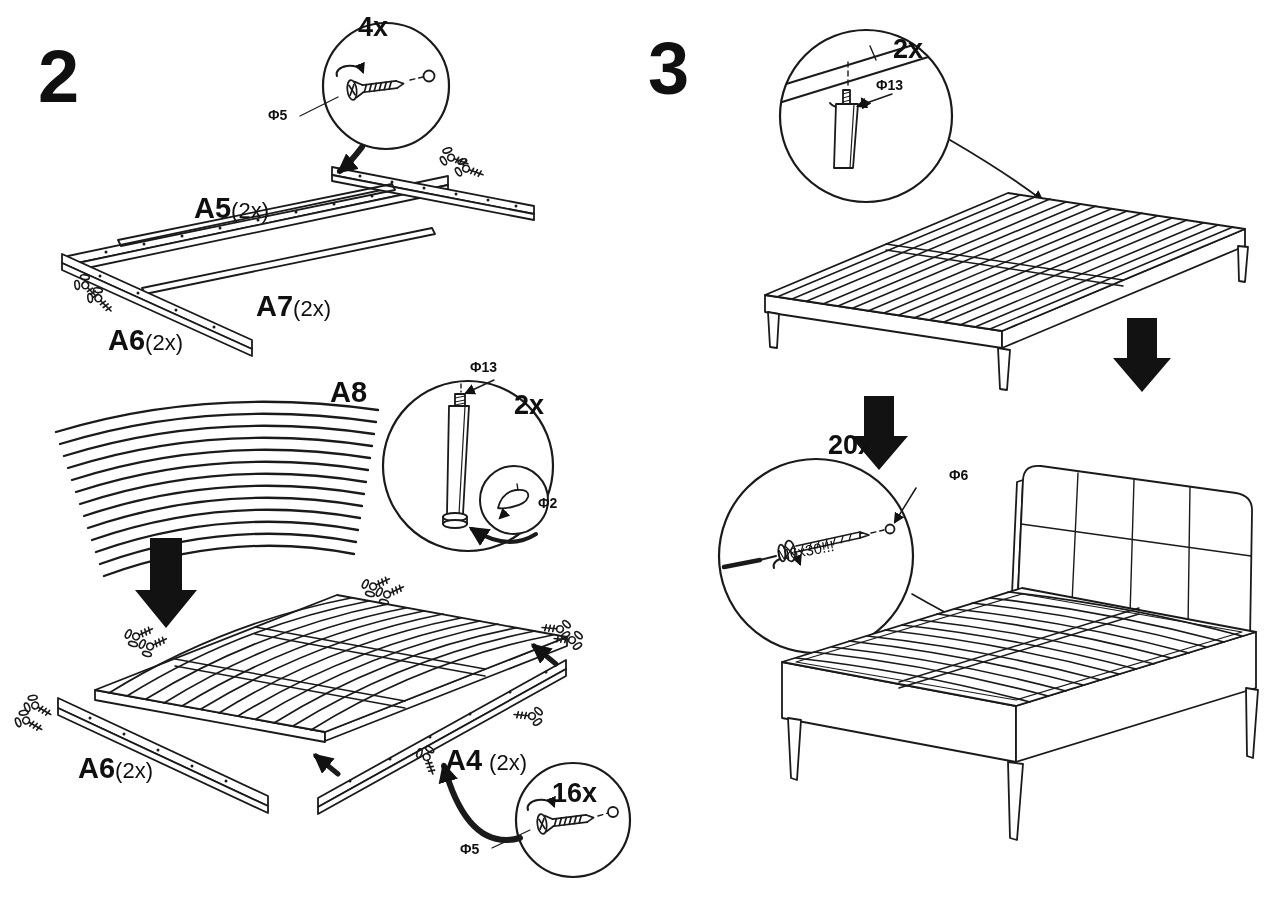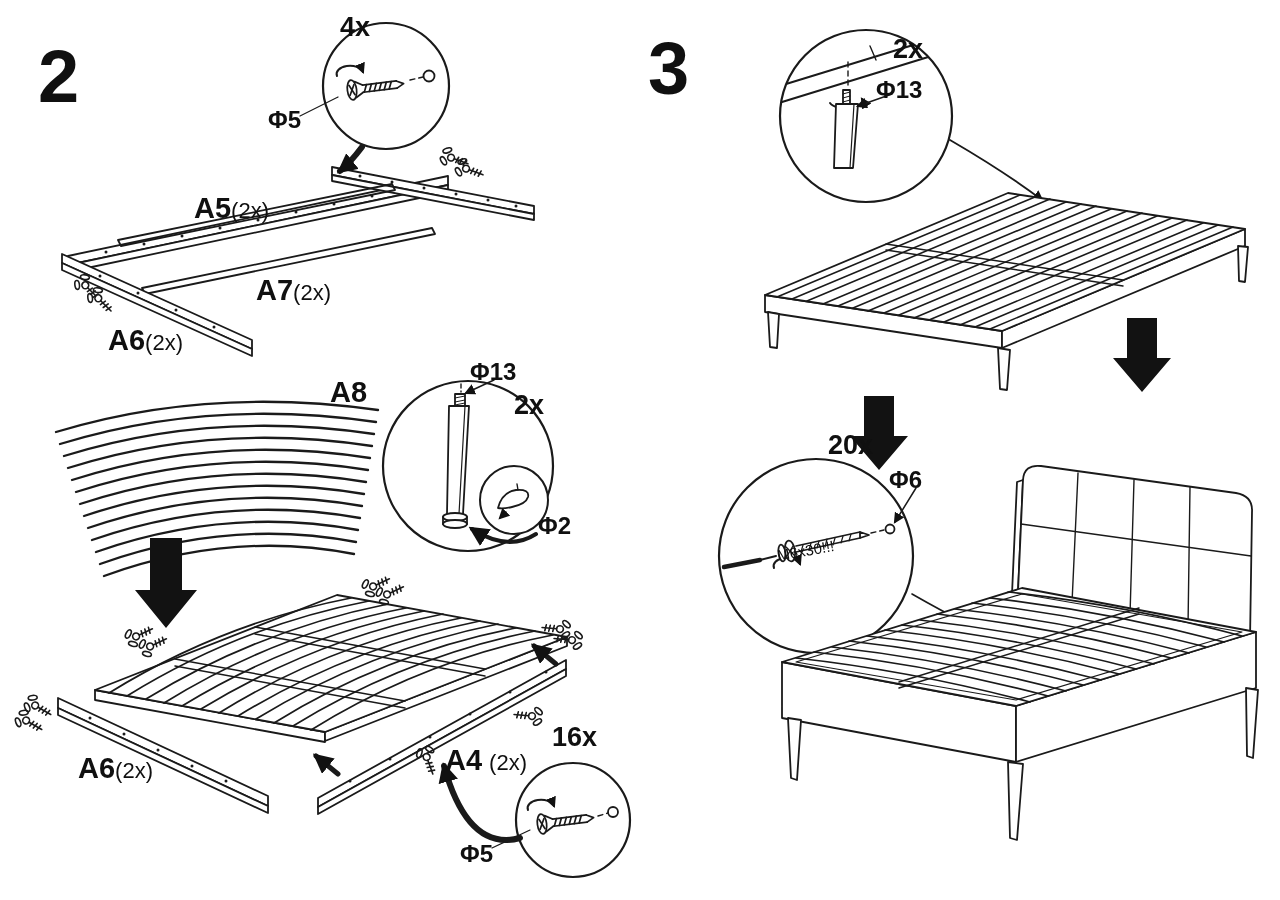--- a/index.html
+++ b/index.html
@@ -2,21 +2,21 @@
 <html><head>
 <meta charset="utf-8">
 <style>
   html,body{margin:0;padding:0;background:#fff;}
   #canvas{position:relative;width:1280px;height:900px;background:#fff;overflow:hidden;
           font-family:"Liberation Sans",sans-serif;color:#101010;}
   svg{position:absolute;left:0;top:0;}
   .lbl{position:absolute;white-space:nowrap;color:#101010;line-height:1;}
   .num{font-size:74px;font-weight:bold;letter-spacing:-2px;}
   .count{font-size:27px;font-weight:bold;}
-  .dia{font-size:24px;font-weight:bold;}
+  .dia{font-size:14px;font-weight:bold;}
   .part{font-size:29px;font-weight:bold;text-align:center;}
   .part .qty{font-size:22px;font-weight:normal;}
   .part .qsp{margin-left:7px;}
   .screwsize{font-size:15px;transform:rotate(-10deg);transform-origin:left top;}
 </style>
 </head>
 <body>
 
 <div id="canvas">
 
@@ -323,50 +323,50 @@
     <path d="M1008,762 L1023,764 L1017,840 L1010,838 Z" fill="#fff"></path>
     <path d="M1246,688 L1258,690 L1253,758 L1247,756 Z" fill="#fff"></path>
   </g>
 
 </g>
 </svg>
 
 <div class="lbl num" style="left:38px;top:40px">2</div>
 <div class="lbl num" style="left:648px;top:32px">3</div>
 
-<div class="lbl count" style="left:340px;top:14px">4x</div>
+<div class="lbl count" style="left:358px;top:14px">4x</div>
 <div class="lbl dia" style="left:268px;top:108px">Φ5</div>
 
 <div class="lbl part" style="left:194px;top:194px">
   <span>A5</span><span class="qty">(2x)</span>
 </div>
-<div class="lbl part" style="left:256px;top:276px">
+<div class="lbl part" style="left:256px;top:292px">
   <span>A7</span><span class="qty">(2x)</span>
 </div>
 <div class="lbl part" style="left:108px;top:326px">
   <span>A6</span><span class="qty">(2x)</span>
 </div>
 <div class="lbl part" style="left:330px;top:378px">
   <span>A8</span>
 </div>
 
 <div class="lbl dia" style="left:470px;top:360px">Φ13</div>
 <div class="lbl count" style="left:514px;top:392px">2x</div>
-<div class="lbl dia" style="left:538px;top:514px">Φ2</div>
+<div class="lbl dia" style="left:538px;top:496px">Φ2</div>
 
 <div class="lbl part" style="left:78px;top:754px">
   <span>A6</span><span class="qty">(2x)</span>
 </div>
 <div class="lbl part" style="left:445px;top:746px">
   <span>A4</span><span class="qty qsp">(2x)</span>
 </div>
 
-<div class="lbl count" style="left:552px;top:724px">16x</div>
+<div class="lbl count" style="left:552px;top:780px">16x</div>
 <div class="lbl dia" style="left:460px;top:842px">Φ5</div>
 
 <div class="lbl count" style="left:893px;top:36px">2x</div>
 <div class="lbl dia" style="left:876px;top:78px">Φ13</div>
 
 <div class="lbl count" style="left:828px;top:432px">20x</div>
-<div class="lbl dia" style="left:889px;top:468px">Φ6</div>
+<div class="lbl dia" style="left:949px;top:468px">Φ6</div>
 <div class="lbl screwsize" style="left:776px;top:548px">M6x30!!!</div>
 
 </div>
 
 </body></html>

